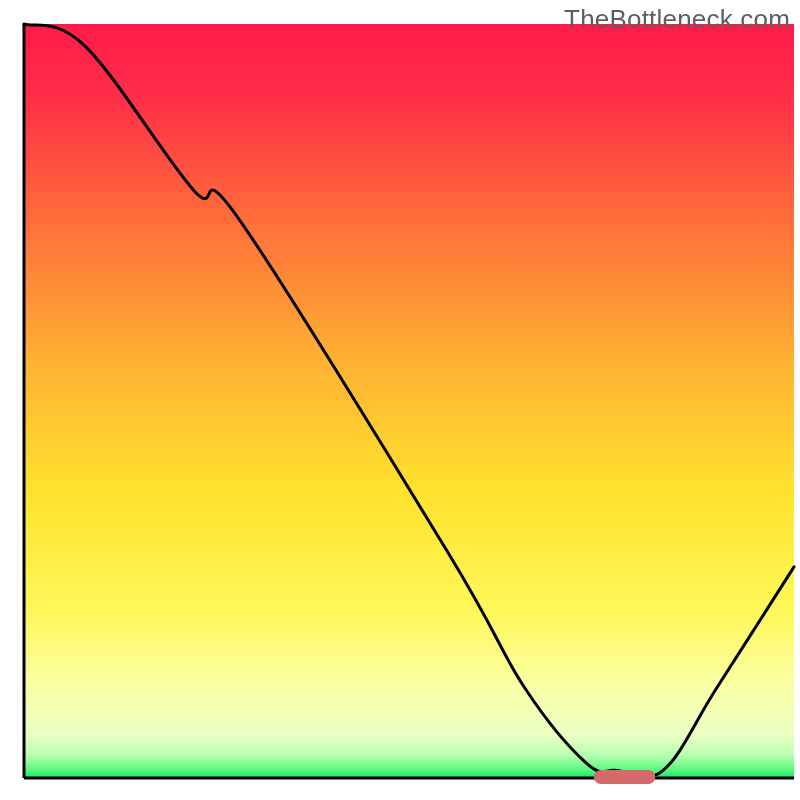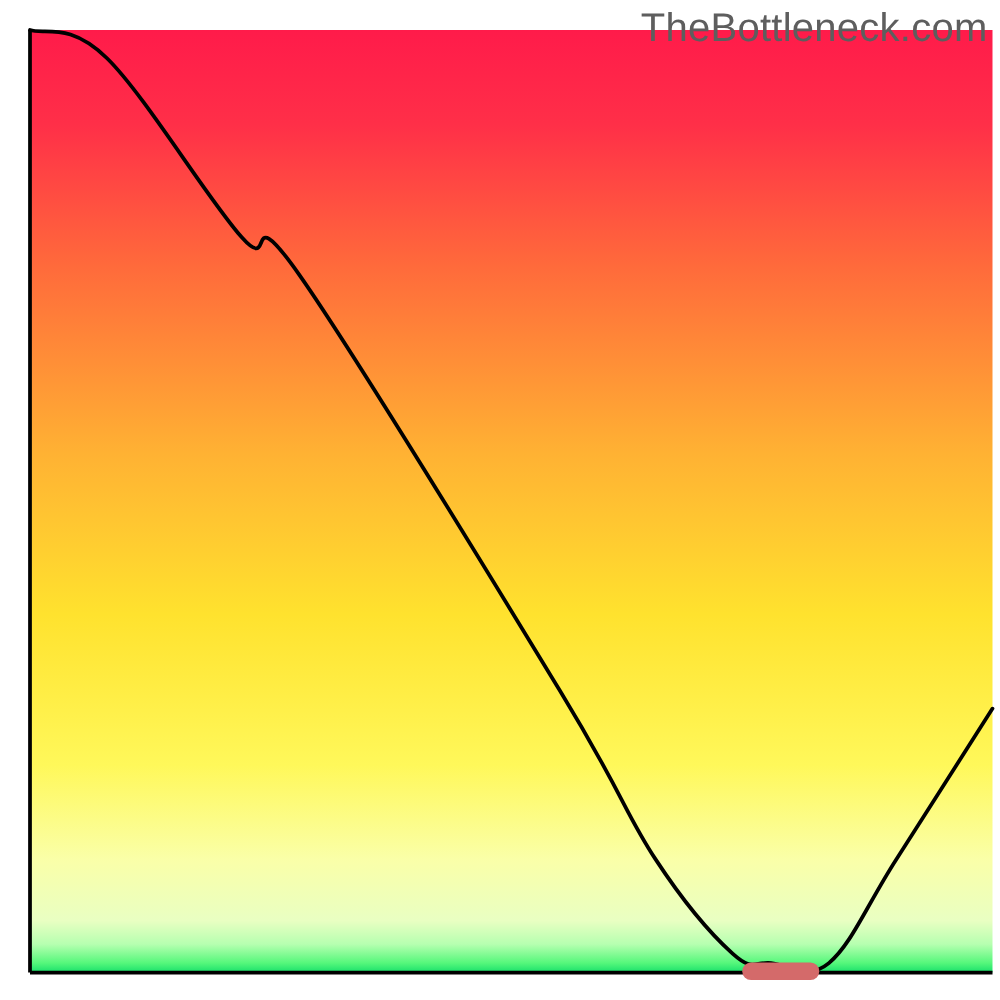--- a/index.html
+++ b/index.html
@@ -13,21 +13,21 @@
   }
   .stage {
     position: relative;
     width: 800px;
     height: 800px;
   }
   .watermark {
     position: absolute;
     top: 4px;
     right: 10px;
-    font-size: 32px;
+    font-size: 26px;
     font-weight: 500;
     color: #5e5e5e;
     letter-spacing: 0.2px;
   }
   svg {
     position: absolute;
     inset: 0;
     display: block;
   }
 </style>

